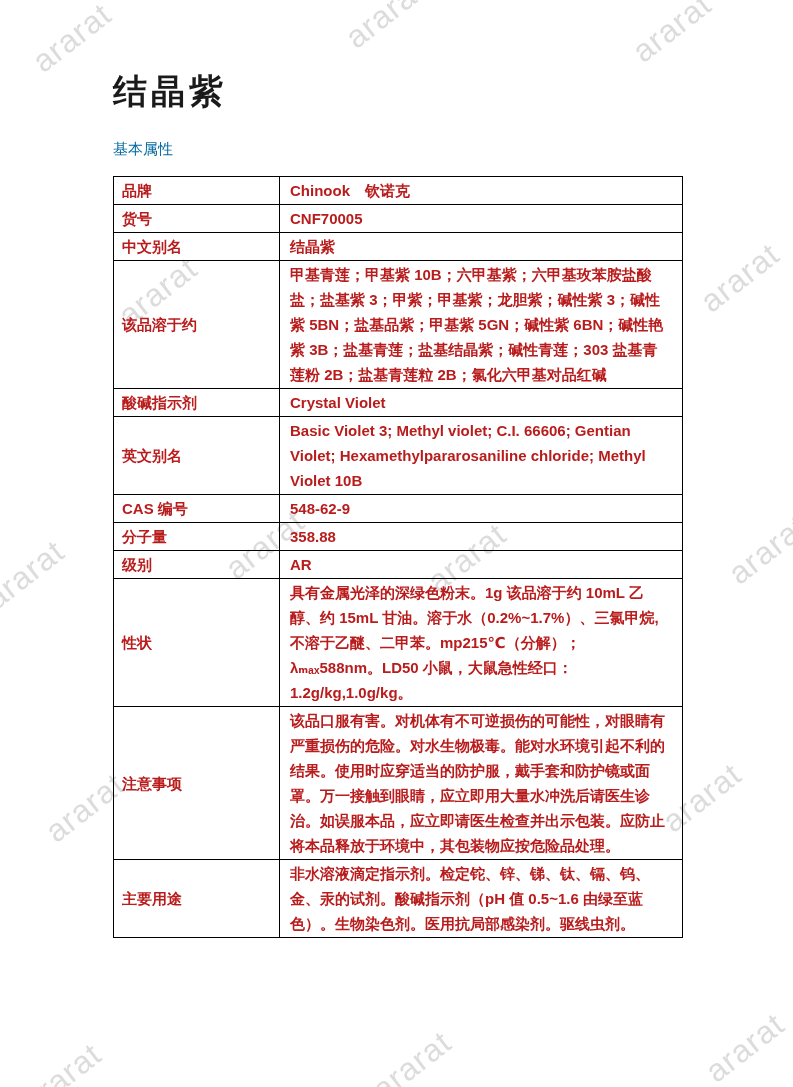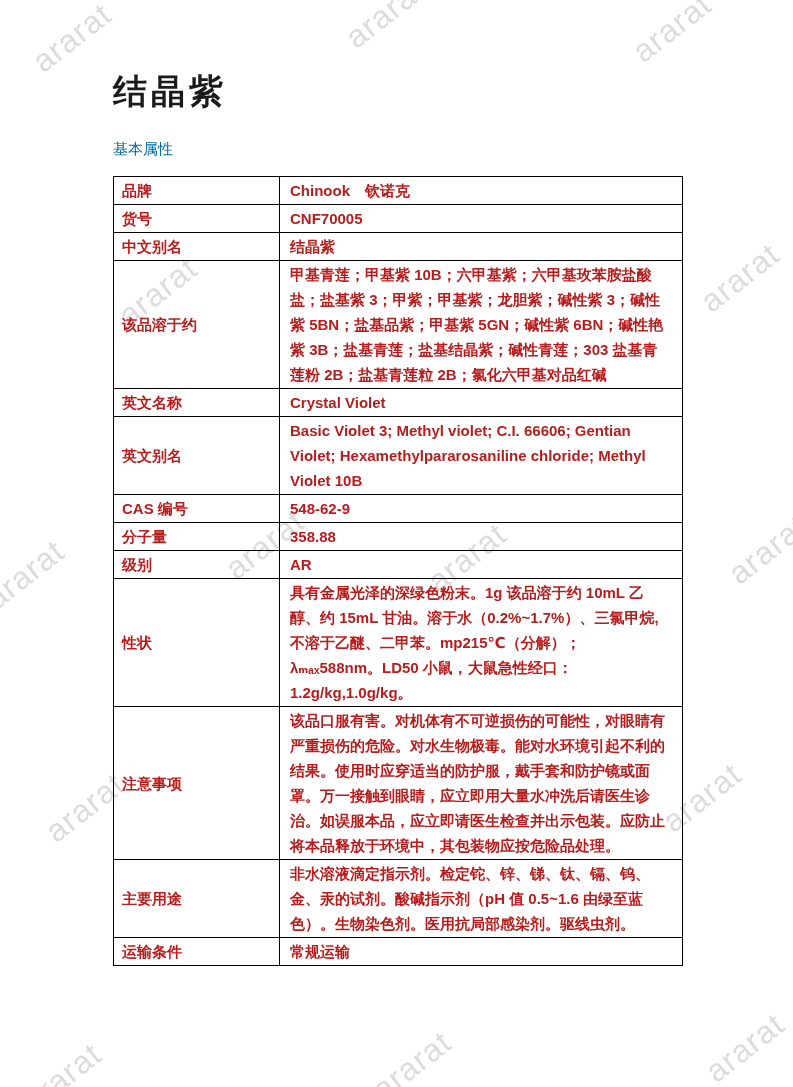--- a/index.html
+++ b/index.html
@@ -113,21 +113,21 @@
       </tr>
       <tr>
         <th>中文别名</th>
         <td>结晶紫</td>
       </tr>
       <tr>
         <th>该品溶于约</th>
         <td>甲基青莲；甲基紫 10B；六甲基紫；六甲基玫苯胺盐酸盐；盐基紫 3；甲紫；甲基紫；龙胆紫；碱性紫 3；碱性紫 5BN；盐基品紫；甲基紫 5GN；碱性紫 6BN；碱性艳紫 3B；盐基青莲；盐基结晶紫；碱性青莲；303 盐基青莲粉 2B；盐基青莲粒 2B；氯化六甲基对品红碱</td>
       </tr>
       <tr>
-        <th>英文名称</th>
+        <th>酸碱指示剂</th>
         <td>Crystal Violet</td>
       </tr>
       <tr>
         <th>英文别名</th>
         <td>Basic Violet 3; Methyl violet; C.I. 66606; Gentian Violet; Hexamethylpararosaniline chloride; Methyl Violet 10B</td>
       </tr>
       <tr>
         <th>CAS 编号</th>
         <td>548-62-9</td>
       </tr>
@@ -144,19 +144,15 @@
         <td>具有金属光泽的深绿色粉末。1g 该品溶于约 10mL 乙醇、约 15mL 甘油。溶于水（0.2%~1.7%）、三氯甲烷,不溶于乙醚、二甲苯。mp215℃（分解）；λₘₐₓ588nm。LD50 小鼠，大鼠急性经口：1.2g/kg,1.0g/kg。</td>
       </tr>
       <tr>
         <th>注意事项</th>
         <td>该品口服有害。对机体有不可逆损伤的可能性，对眼睛有严重损伤的危险。对水生物极毒。能对水环境引起不利的结果。使用时应穿适当的防护服，戴手套和防护镜或面罩。万一接触到眼睛，应立即用大量水冲洗后请医生诊治。如误服本品，应立即请医生检查并出示包装。应防止将本品释放于环境中，其包装物应按危险品处理。</td>
       </tr>
       <tr>
         <th>主要用途</th>
         <td>非水溶液滴定指示剂。检定铊、锌、锑、钛、镉、钨、金、汞的试剂。酸碱指示剂（pH 值 0.5~1.6 由绿至蓝色）。生物染色剂。医用抗局部感染剂。驱线虫剂。</td>
       </tr>
-      <tr>
-        <th>运输条件</th>
-        <td>常规运输</td>
-      </tr>
     </tbody>
   </table>
 </div>
 
 </body></html>

